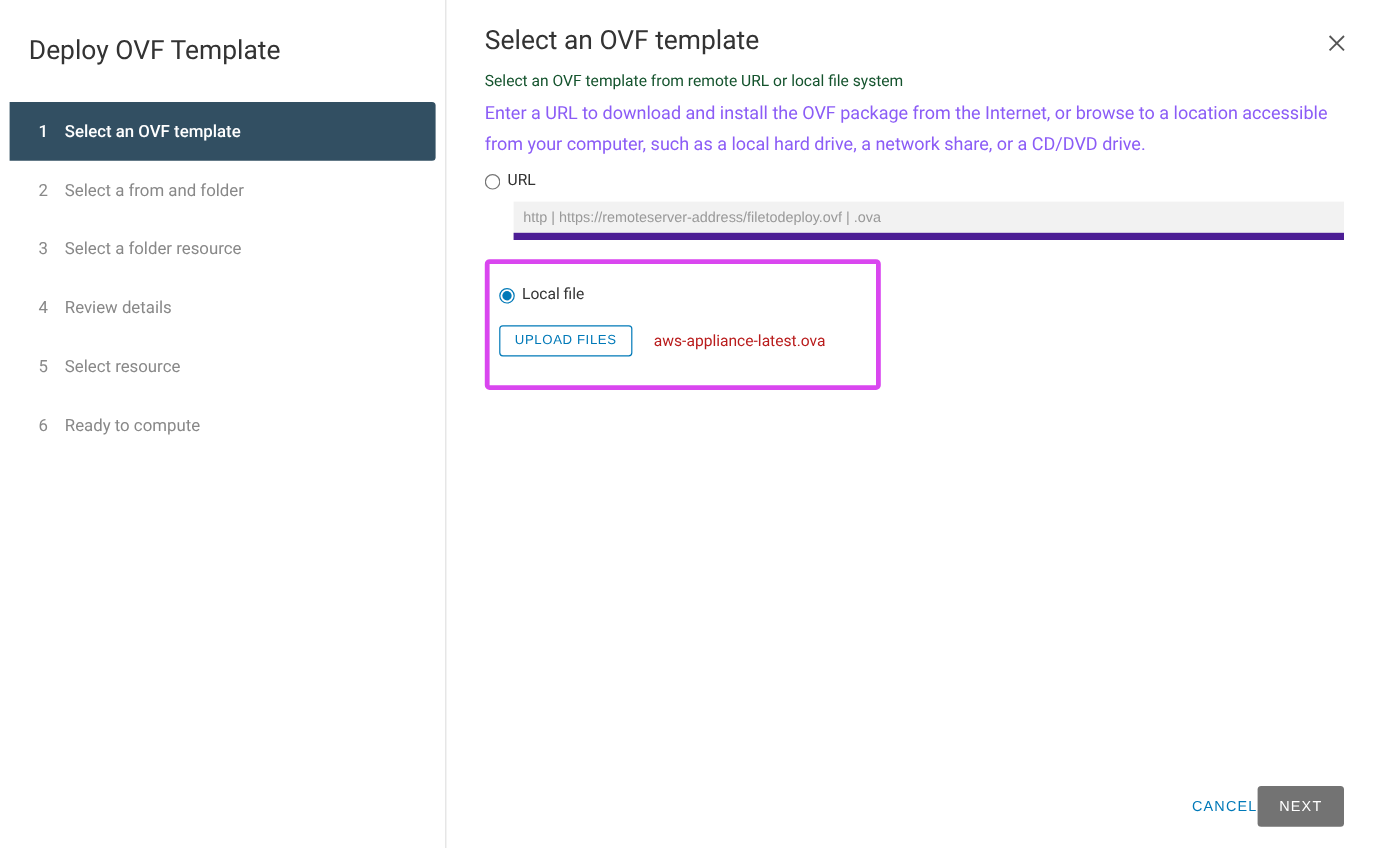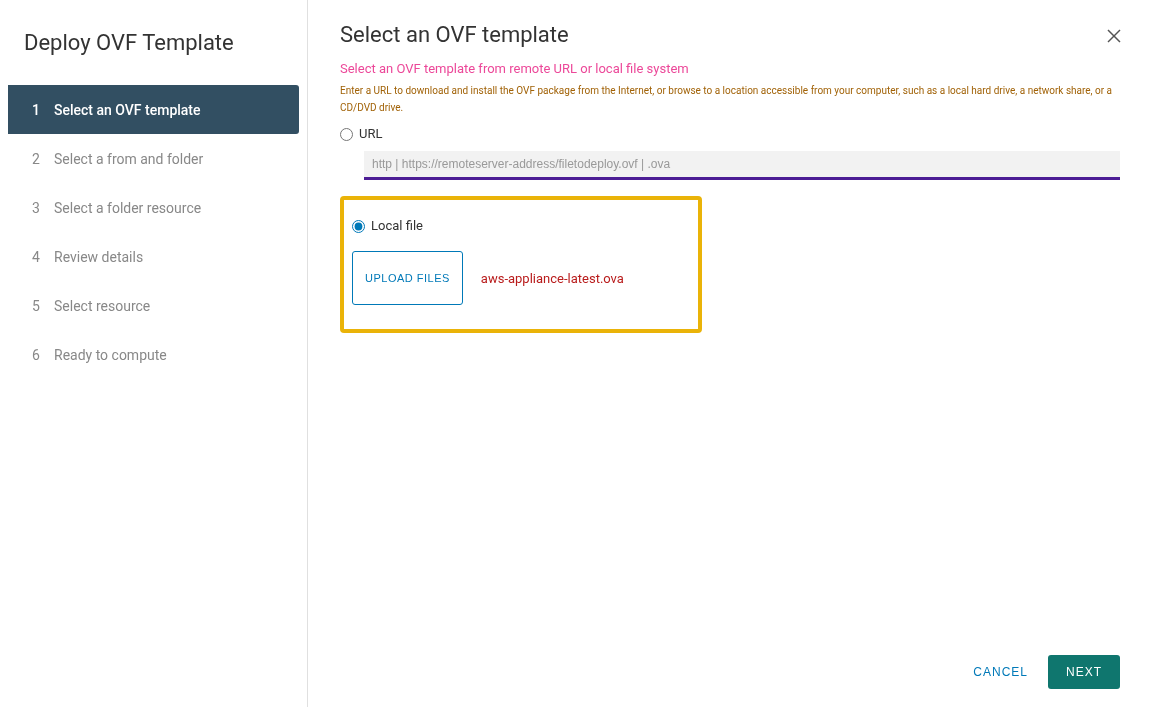--- a/index.html
+++ b/index.html
@@ -13,21 +13,21 @@
       width: 1152px;
       height: 707px;
       overflow: hidden;
     }
     .wizard {
       display: flex;
       width: 100%;
       height: 100%;
     }
     .sidebar {
-      width: 308px;
+      width: 372px;
       border-right: 1px solid #e0e0e0;
       padding-top: 20px;
     }
     .sidebar-title {
       font-size: 22px;
       font-weight: 400;
       color: #333;
       padding: 10px 24px 30px 24px;
     }
     .steps {
@@ -76,106 +76,105 @@
       height: 16px;
     }
     .content-title {
       font-size: 22px;
       font-weight: 400;
       color: #333;
       margin-bottom: 14px;
     }
     .content-sub {
       font-size: 13px;
-      color: #ec4899;
+      color: #14532d;
       margin-bottom: 6px;
     }
     .content-desc {
-      font-size: 10px;
-      color: #a16207;
+      font-size: 15px;
+      color: #8b5cf6;
       line-height: 1.7;
       margin-bottom: 10px;
     }
     .radio-row {
       display: flex;
       align-items: flex-end;
       font-size: 13px;
       color: #333;
       margin-top: 4px;
     }
     .radio-row input[type="radio"] {
       margin-right: 6px;
     }
     .url-input {
       width: calc(100% - 24px);
       margin-left: 24px;
       margin-top: 10px;
       padding: 6px 8px;
       border: none;
-      border-bottom: 3px solid #4c1d95;
+      border-bottom: 6px solid #4c1d95;
       background: #f2f2f2;
       font-size: 12px;
       color: #999;
     }
     .url-input::placeholder {
       color: #999;
     }
     .highlight-box {
-      border: 4px solid #eab308;
+      border: 4px solid #d946ef;
       border-radius: 4px;
       padding: 18px 14px 24px 8px;
       margin-top: 16px;
-      width: 362px;
+      width: 330px;
     }
     .highlight-box .radio-row {
       margin-top: 0;
       margin-bottom: 18px;
     }
     .highlight-box input[type="radio"] {
       accent-color: #0079b8;
     }
     .upload-row {
       display: flex;
       align-items: center;
     }
     .upload-btn {
       border: 1px solid #0079b8;
       color: #0079b8;
       background: #fff;
       font-size: 11px;
       letter-spacing: 0.5px;
-      padding: 20px 12px;
+      padding: 6px 12px;
       border-radius: 3px;
       cursor: pointer;
       font-weight: 500;
     }
     .file-name {
       font-size: 13px;
       color: #b91c1c;
       margin-left: 18px;
     }
     .footer {
       position: absolute;
       bottom: 18px;
       right: 32px;
       display: flex;
       align-items: center;
-      gap: 20px;
     }
     .cancel-btn {
       color: #0079b8;
       font-size: 12px;
       letter-spacing: 1px;
       background: none;
       border: none;
       cursor: pointer;
       font-weight: 500;
     }
     .next-btn {
-      background: #0f766e;
+      background: #737373;
       color: #fff;
       font-size: 12px;
       letter-spacing: 1px;
       border: none;
       border-radius: 3px;
       padding: 10px 18px;
       cursor: pointer;
       font-weight: 500;
     }
   </style>

